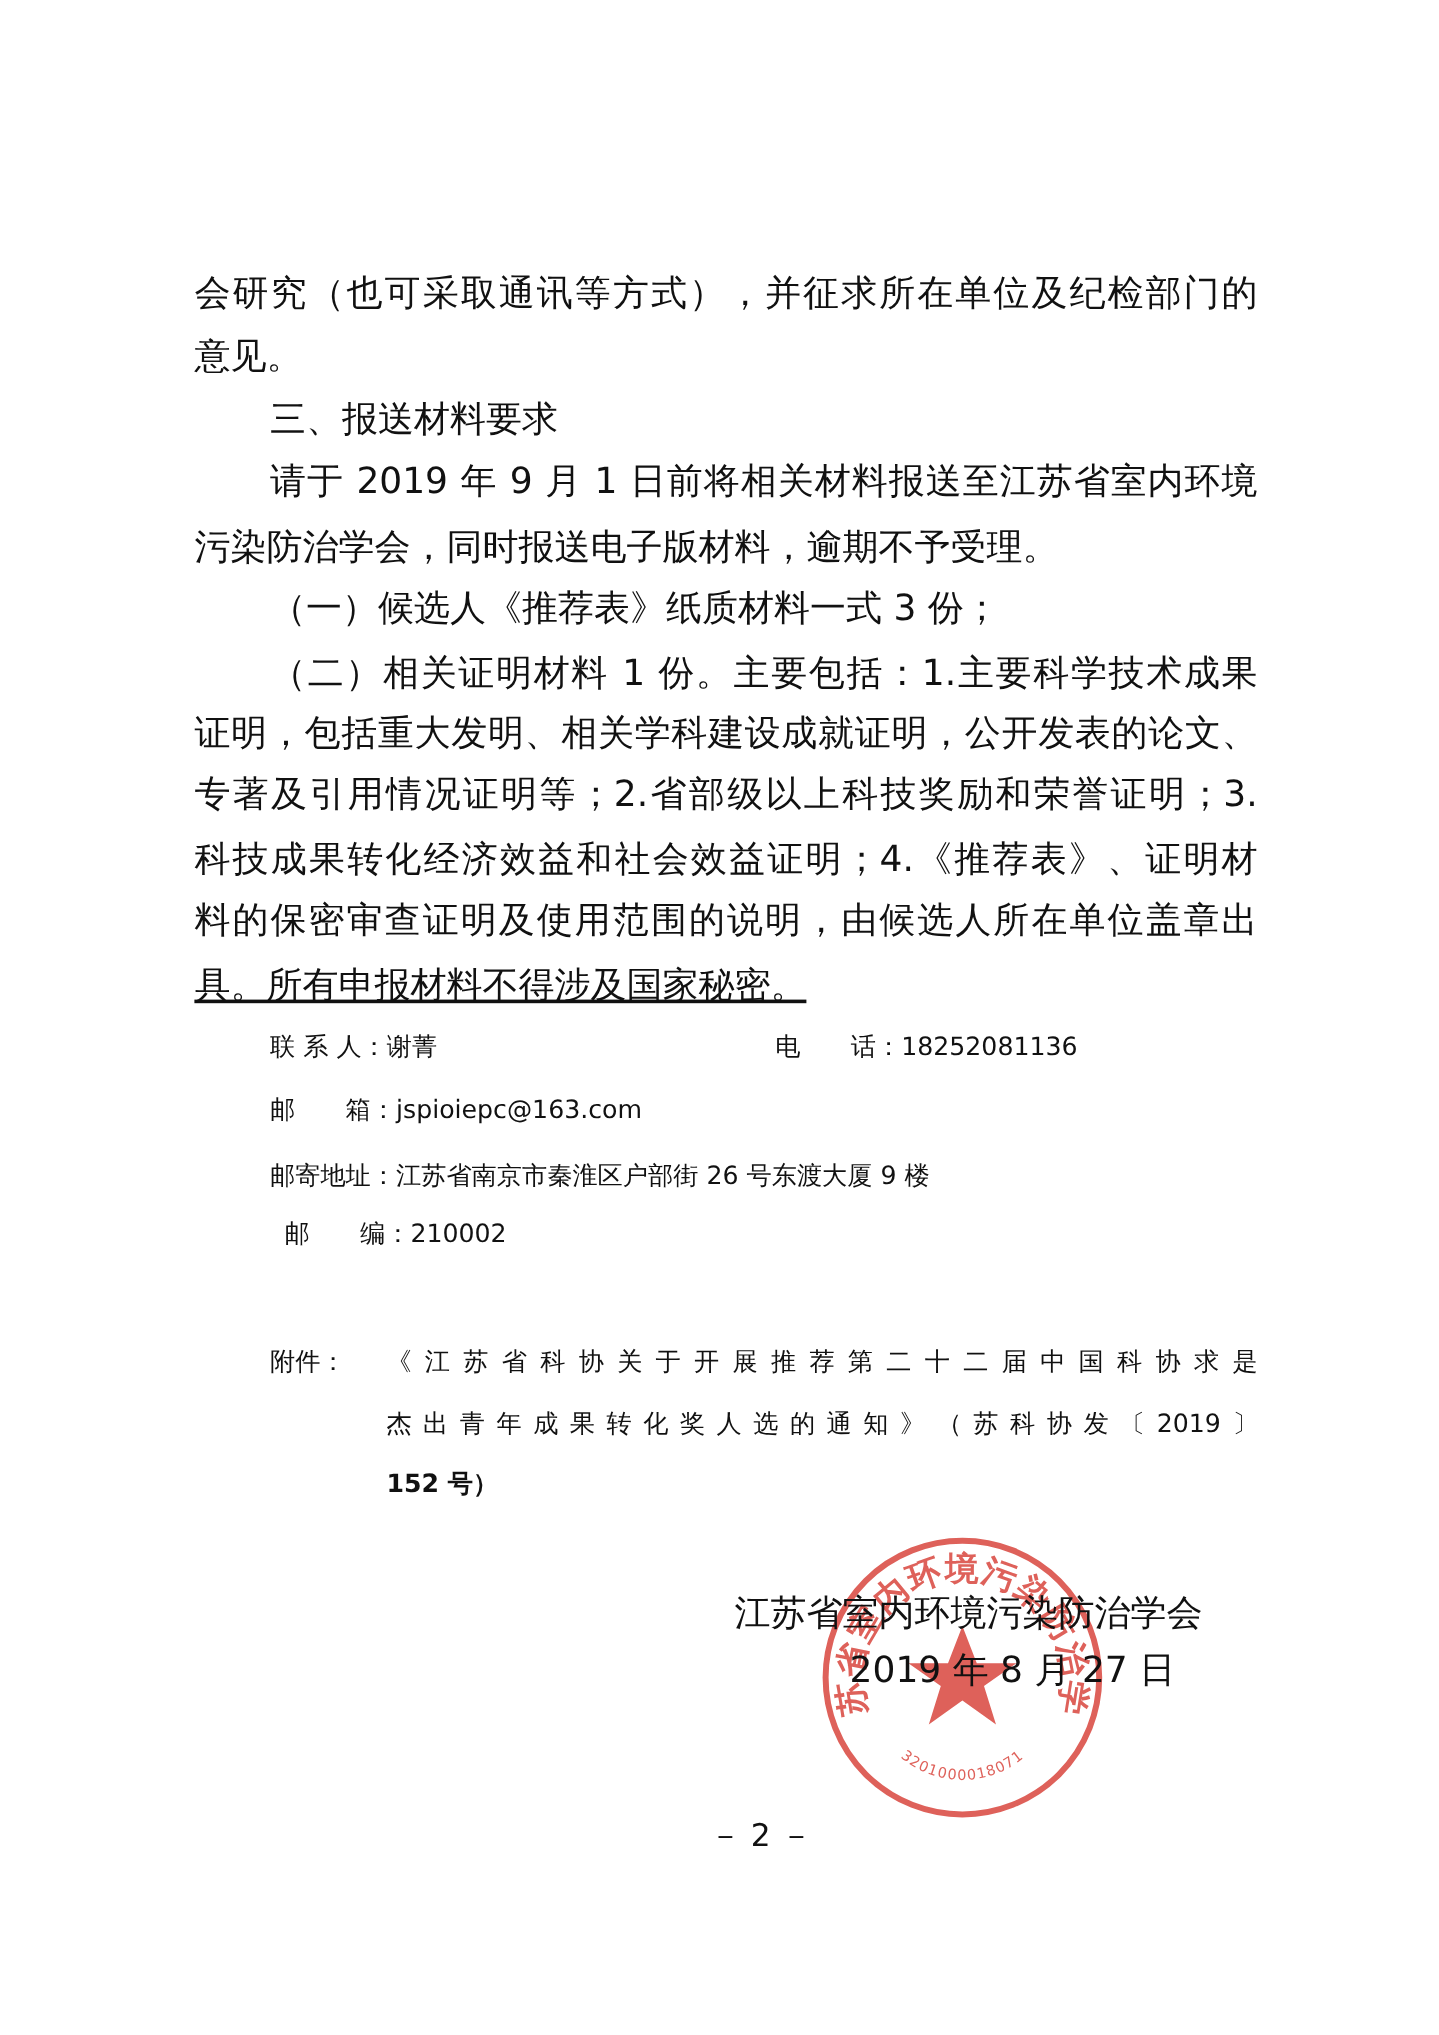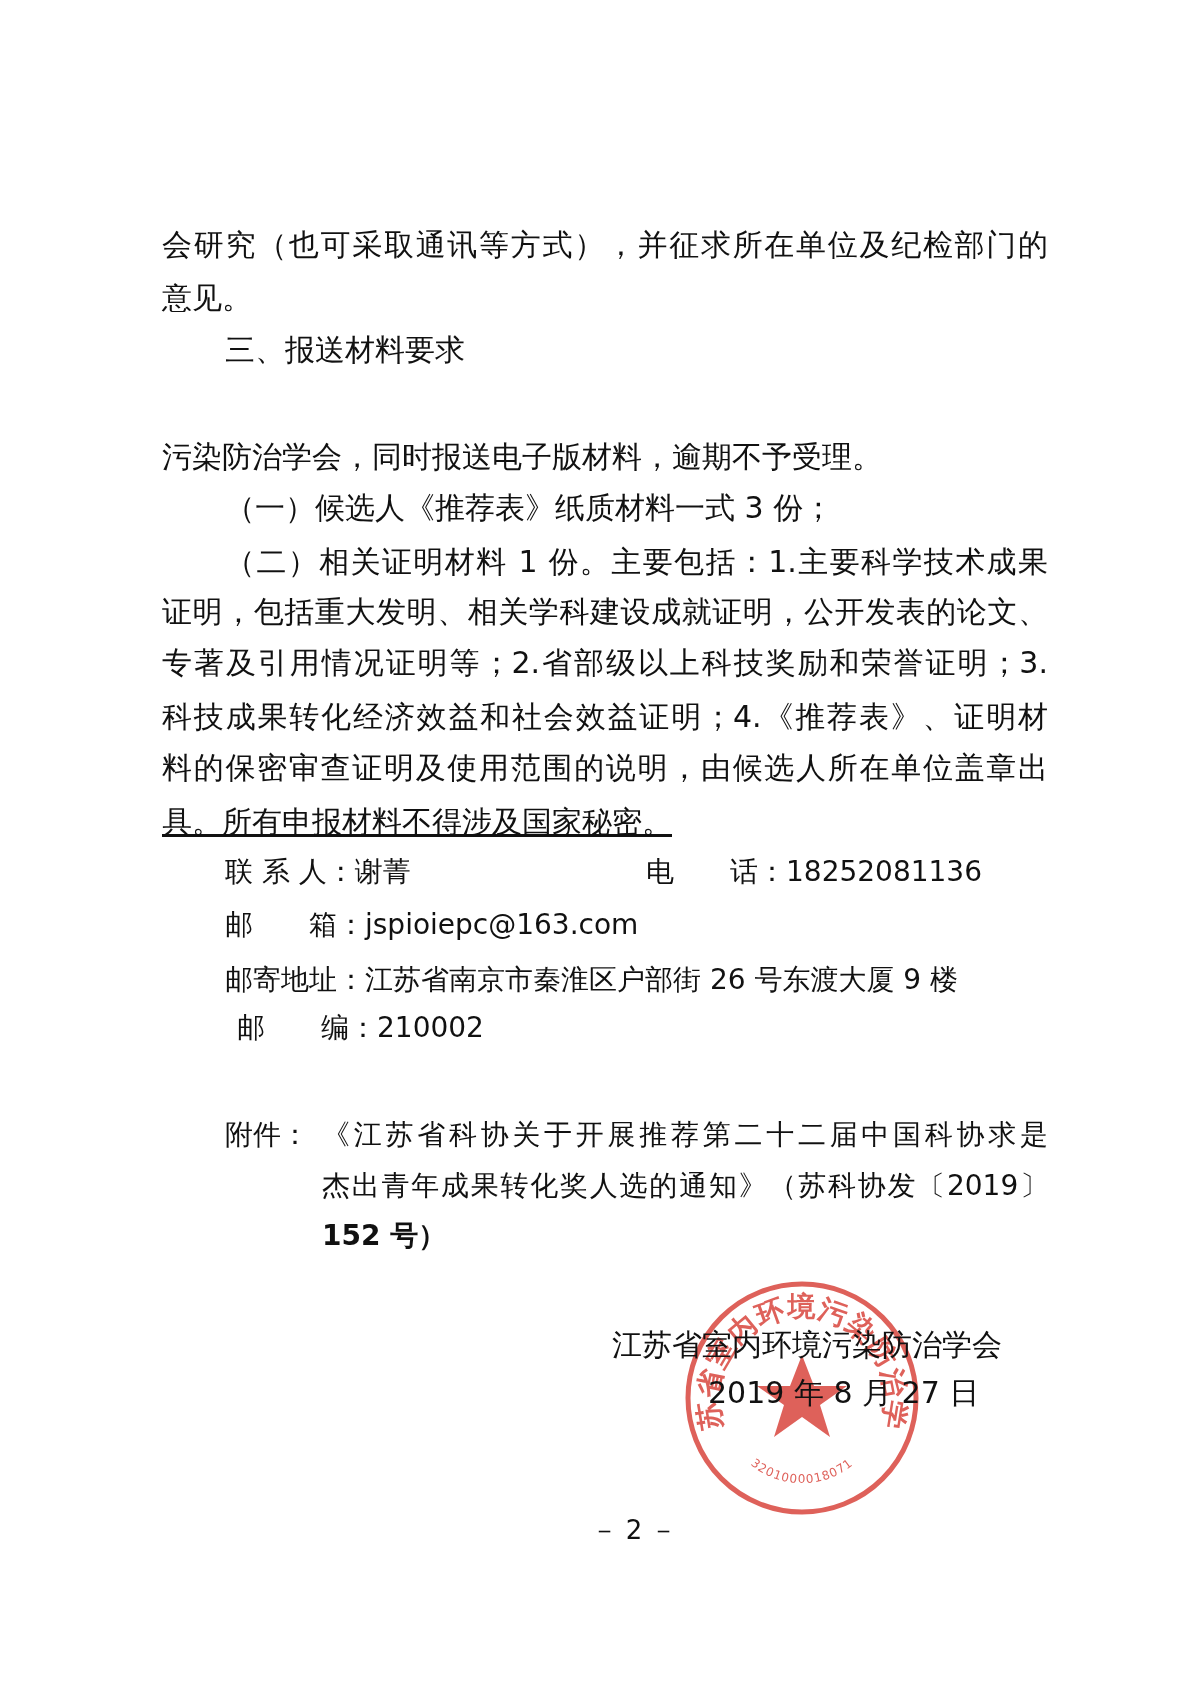--- a/index.html
+++ b/index.html
@@ -39,21 +39,21 @@
       text-align-last: left;
     }
     .line.indent {
       left: 225px;
       width: 823px;
     }
     .contact {
       position: absolute;
       height: 52px;
       line-height: 52px;
-      font-size: 28px;
+      font-size: 21px;
       white-space: nowrap;
     }
     .sig {
       position: absolute;
       font-size: 30px;
       line-height: 52px;
       height: 52px;
       white-space: nowrap;
       z-index: 3;
     }
@@ -79,20 +79,21 @@
     }
   </style>
 </head>
 <body>
 
 <div class="page">
 
   <div class="line" style="top:219px;">会研究（也可采取通讯等方式），并征求所在单位及纪检部门的</div>
   <div class="line last" style="top:272px;">意见。</div>
   <div class="line indent last" style="top:324px;">三、报送材料要求</div>
+  <div class="line indent" style="top:376px;">请于 2019 年 9 月 1 日前将相关材料报送至江苏省室内环境</div>
   <div class="line last" style="top:431px;">污染防治学会，同时报送电子版材料，逾期不予受理。</div>
   <div class="line indent last" style="top:482px;">（一）候选人《推荐表》纸质材料一式 3 份；</div>
   <div class="line indent" style="top:536px;">（二）相关证明材料 1 份。主要包括：1.主要科学技术成果</div>
   <div class="line" style="top:586px;">证明，包括重大发明、相关学科建设成就证明，公开发表的论文、</div>
   <div class="line" style="top:637px;">专著及引用情况证明等；2.省部级以上科技奖励和荣誉证明；3.</div>
   <div class="line" style="top:691px;">科技成果转化经济效益和社会效益证明；4.《推荐表》、证明材</div>
   <div class="line" style="top:742px;">料的保密审查证明及使用范围的说明，由候选人所在单位盖章出</div>
   <div class="line last" style="top:796px;text-decoration:underline;">具。所有申报材料不得涉及国家秘密。</div>
 
   <div class="contact" style="left:225px; top:846px;">

